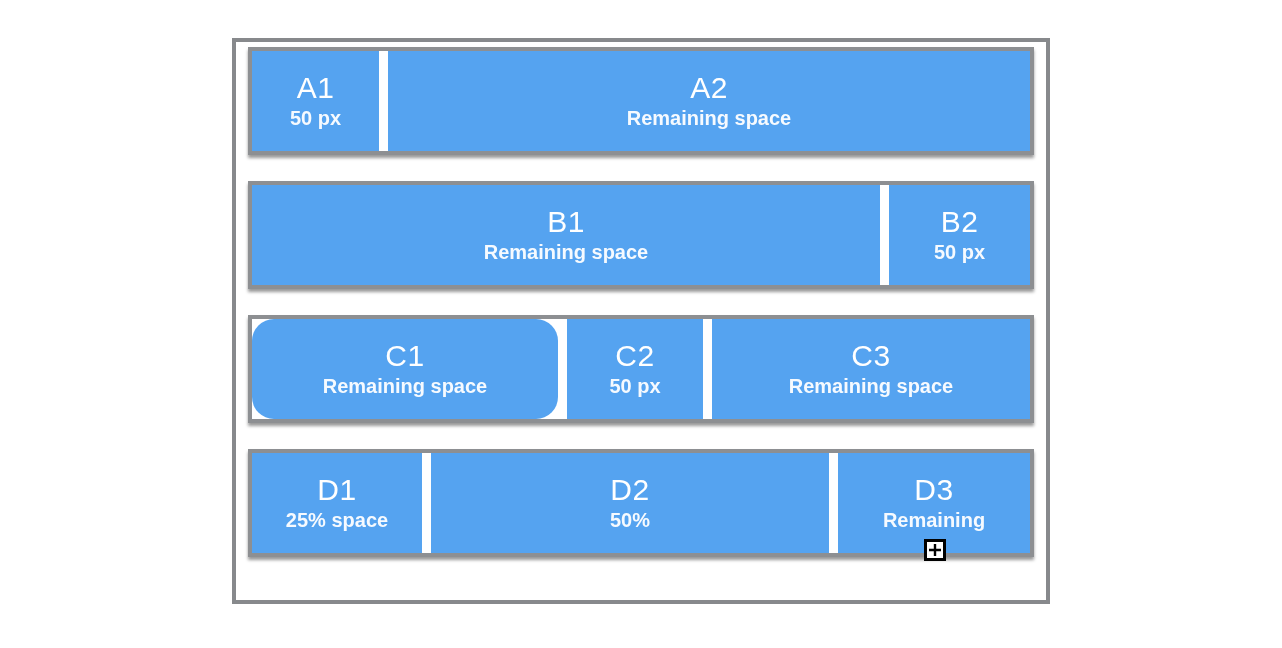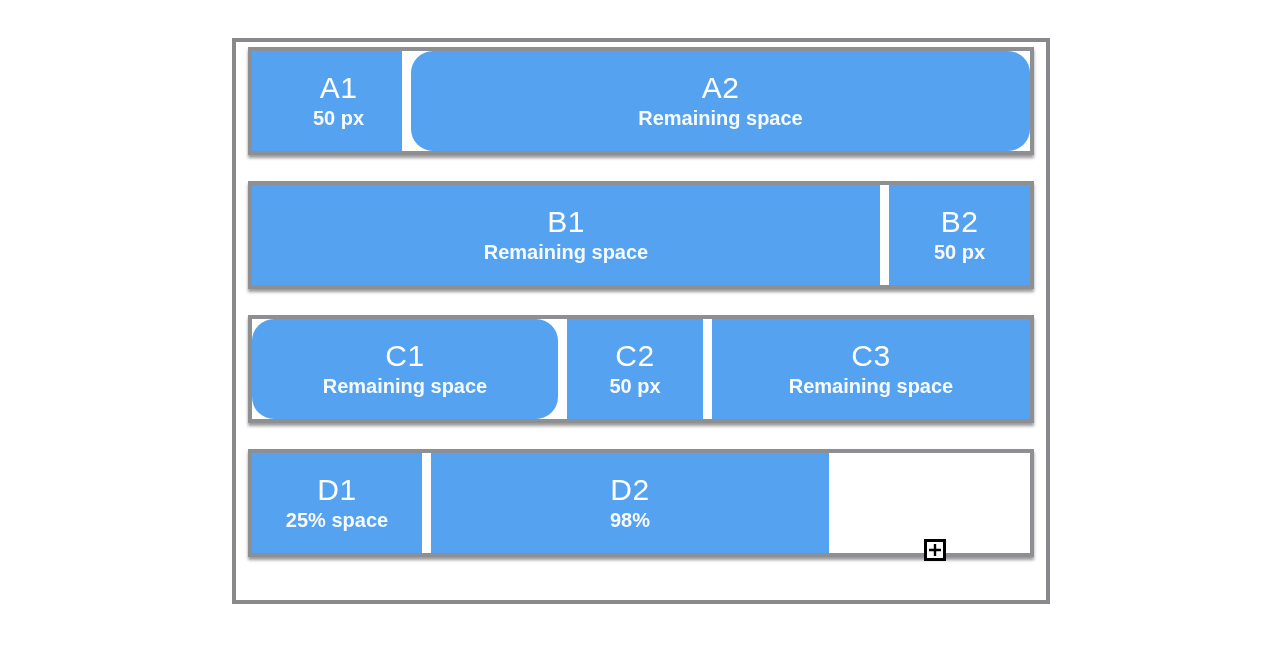--- a/index.html
+++ b/index.html
@@ -55,22 +55,22 @@
     white-space: nowrap;
   }
   .item-sub {
     font-size: 20px;
     line-height: 26px;
     font-weight: 700;
     color: rgba(255,255,255,0.95);
     white-space: nowrap;
   }
   
-  .w-a1 { flex: 0 0 127px; padding-left: 23px; }
-  .w-a2 { flex: 1 1 auto; border-radius: 22px; }
+  .w-a1 { flex: 0 0 127px; }
+  .w-a2 { flex: 1 1 auto; }
   .w-b1 { flex: 1 1 auto; }
   .w-b2 { flex: 0 0 141px; }
   .w-c1 { flex: 0 0 306px; border-radius: 22px; }
   .w-c2 { flex: 0 0 136px; }
   .w-c3 { flex: 1 1 auto; }
   .w-d1 { flex: 0 0 170px; }
   .w-d2 { flex: 0 0 398px; }
   .w-d3 { flex: 1 1 auto; }
   .cursor {
     position: absolute;
@@ -125,21 +125,25 @@
       </div>
     </div>
 
     <div class="flex-row">
       <div class="flex-item w-d1">
         <div class="item-title">D1</div>
         <div class="item-sub">25% space</div>
       </div>
       <div class="flex-item w-d2">
         <div class="item-title">D2</div>
-        <div class="item-sub">98%</div>
+        <div class="item-sub">50%</div>
+      </div>
+      <div class="flex-item w-d3">
+        <div class="item-title">D3</div>
+        <div class="item-sub">Remaining</div>
       </div>
     </div>
 
   </div>
 
   <div class="cursor">
     <svg width="22" height="22" viewBox="0 0 22 22" xmlns="http://www.w3.org/2000/svg">
       <rect x="1.5" y="1.5" width="19" height="19" fill="#ffffff" stroke="#000000" stroke-width="3"></rect>
       <path d="M11 5 V17 M5 11 H17" stroke="#000000" stroke-width="2.4" fill="none"></path>
     </svg>

